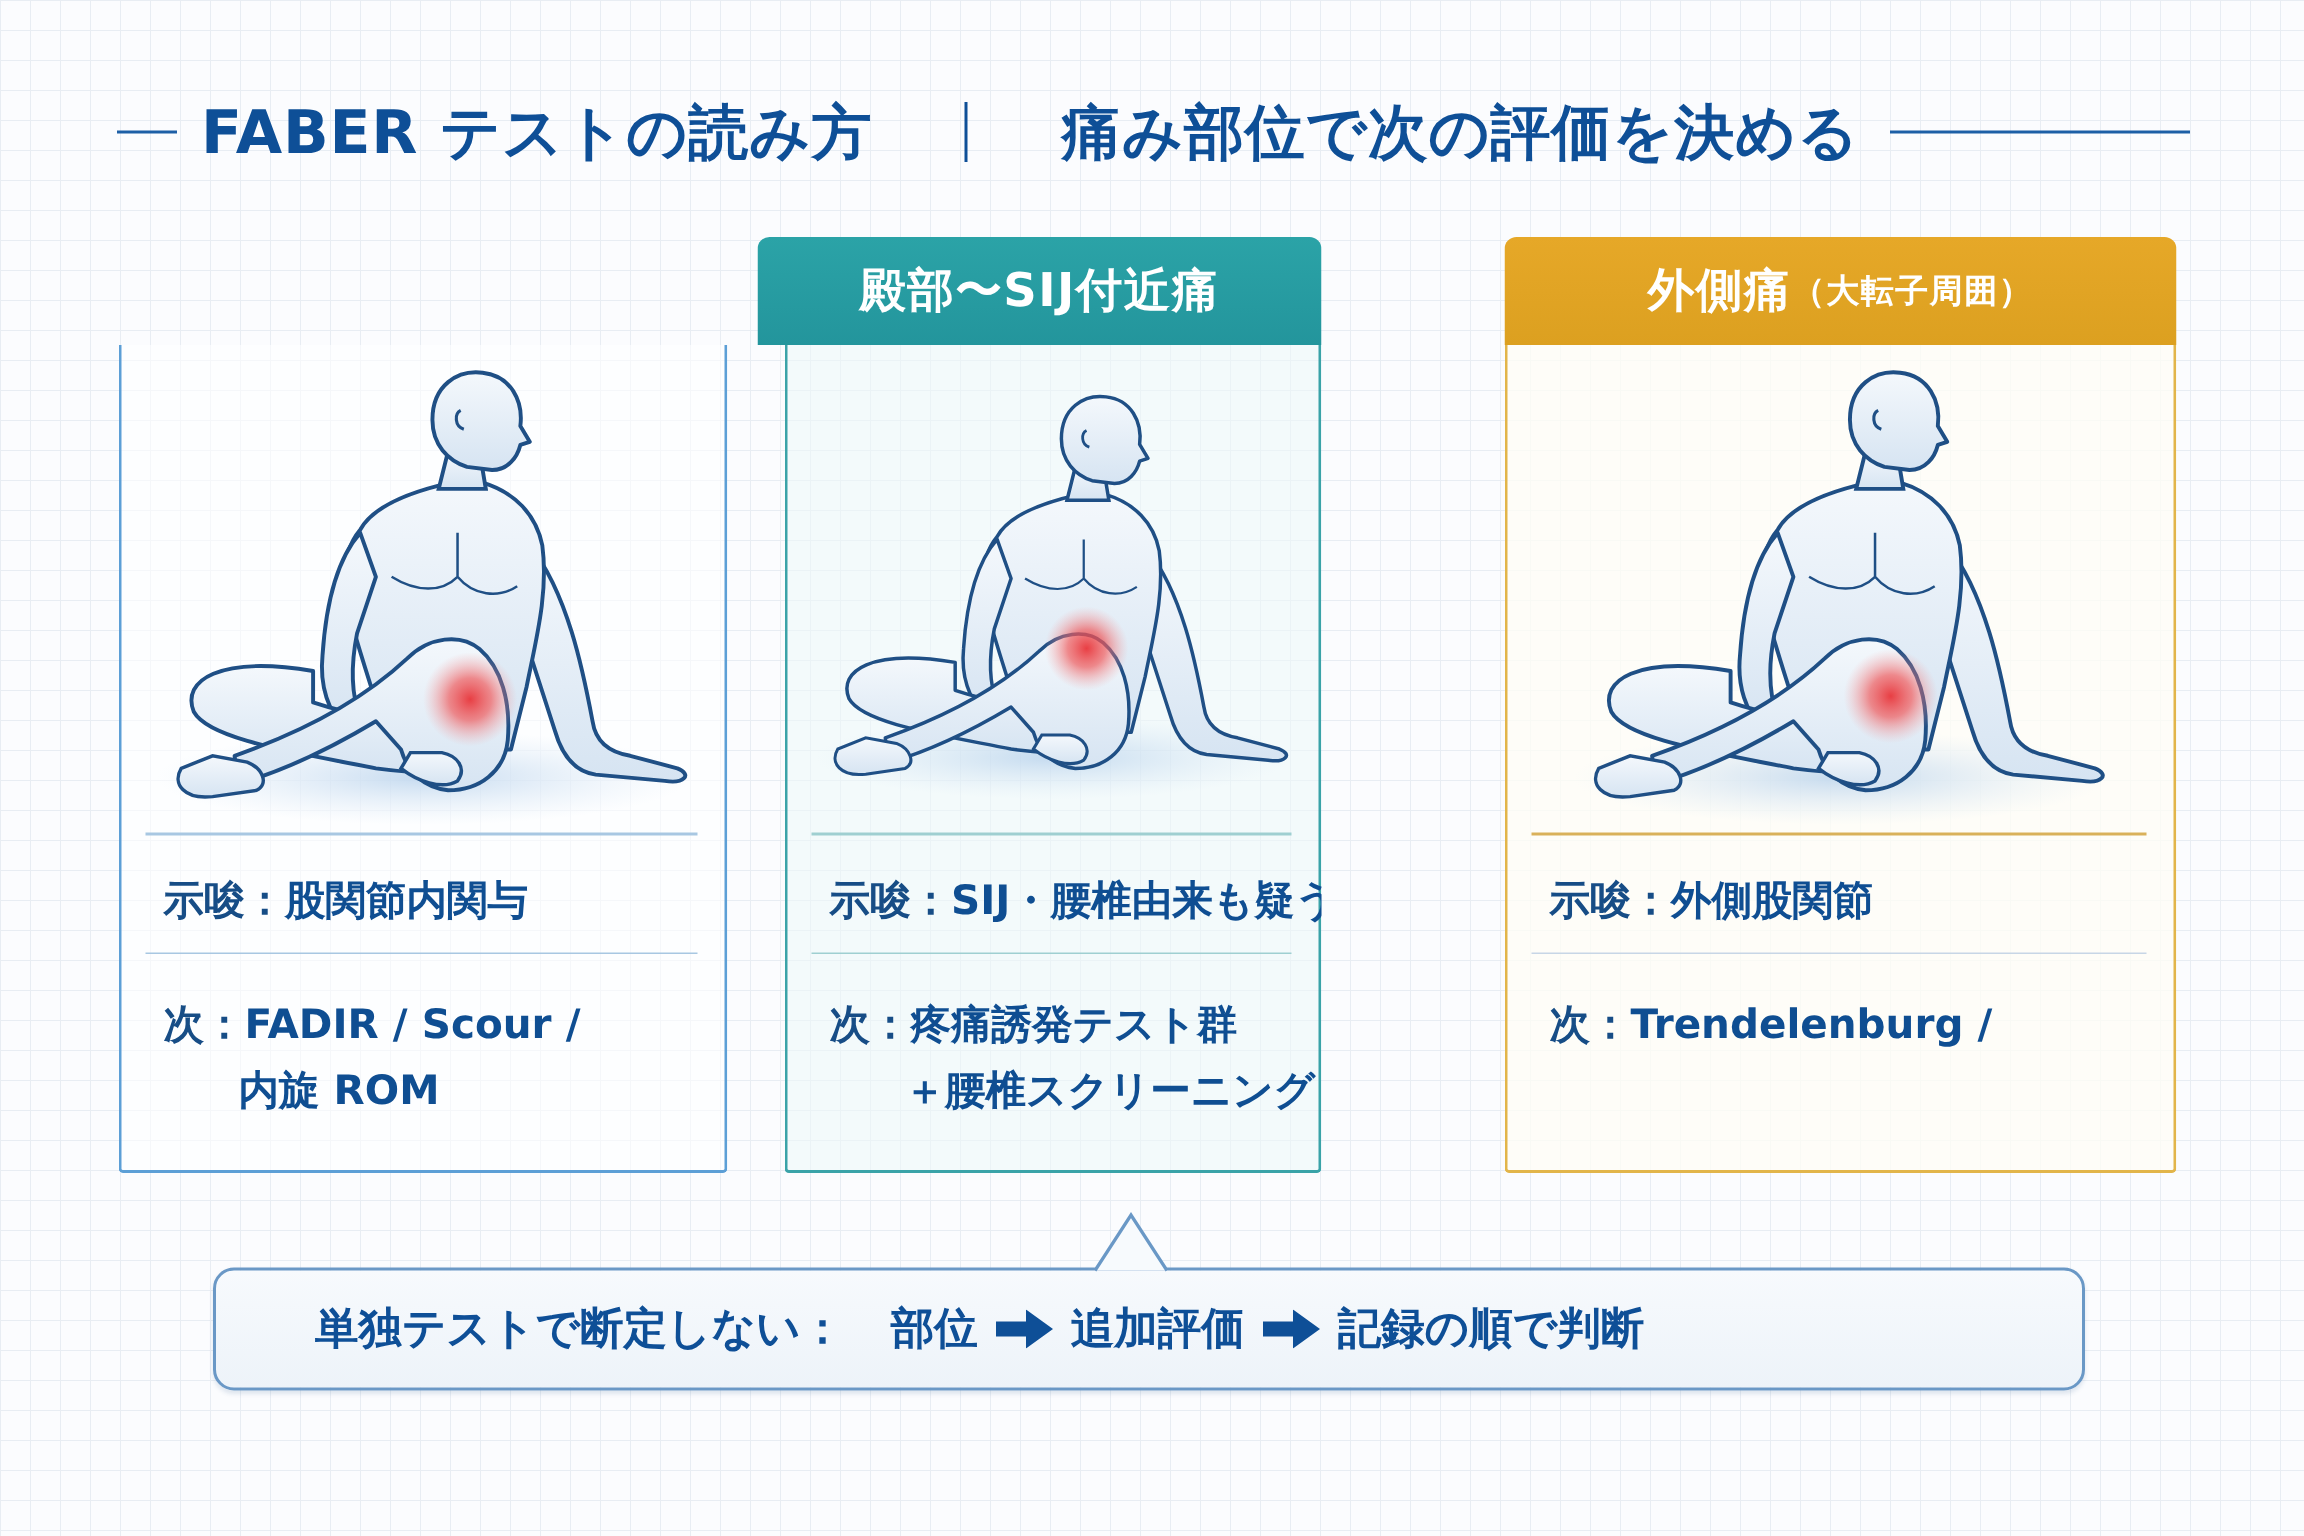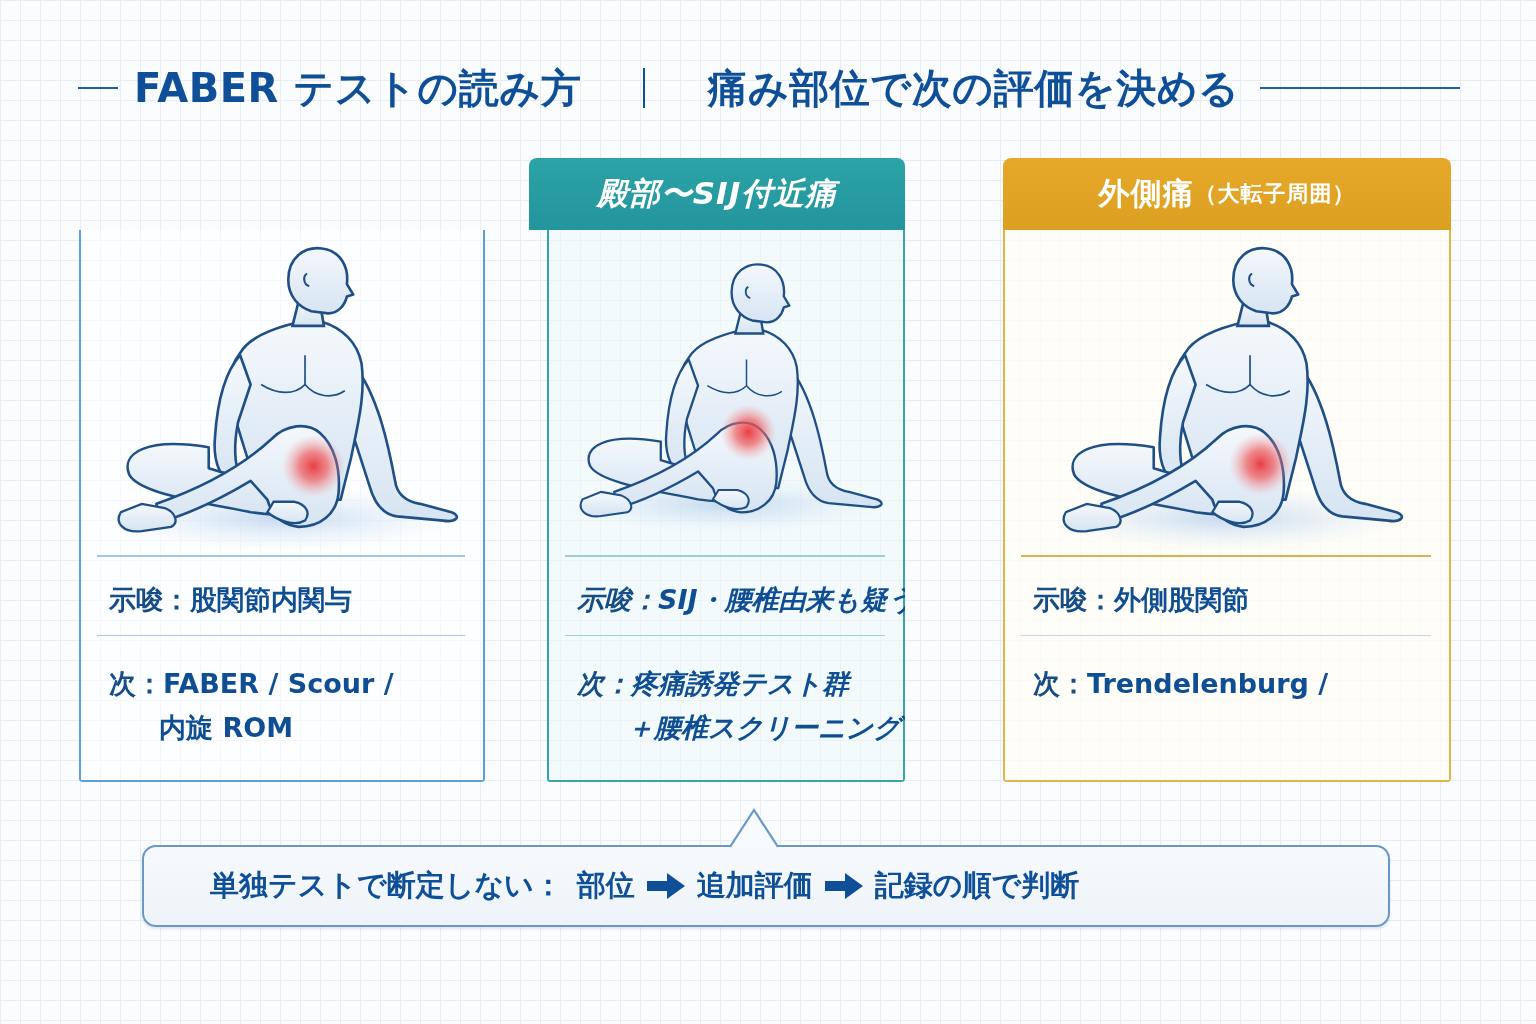--- a/index.html
+++ b/index.html
@@ -80,21 +80,21 @@
     border: 2px solid #6a98c6; border-radius: 14px;
     background: linear-gradient(#f7fafd, #edf3f9);
     box-shadow: 0 2px 3px rgba(60,100,150,0.15);
     display: flex; align-items: center; padding-left: 66px;
     font-weight: bold; font-size: 29px; color: #0e4f97; white-space: nowrap;
   }
   .callout-pointer {
     position: absolute; left: 730px; top: 808px; width: 48px; height: 40px;
   }
   .arrow-icon { display: inline-block; margin: 0 12px; vertical-align: middle; }
-  .callout .lead { margin-right: 14px; }
+  .callout .lead { margin-right: 31px; }
 </style>
 </head>
 <body>
 
 <div class="title-row">
   <div class="title-line-left"></div>
   <div class="title">
     <span>FABER テストの読み方</span>
     <span class="sep"></span>
     <span>痛み部位で次の評価を決める</span>
@@ -149,27 +149,27 @@
         <use href="#person"></use>
         <circle cx="220" cy="218" r="30" fill="url(#pain)"></circle>
       </svg>
     </div>
     <div class="divider d1"></div>
     <div class="line suggest">
       <span class="key">示唆：</span><span>股関節内関与</span>
     </div>
     <div class="divider d2"></div>
     <div class="line next">
-      <span class="key">次：</span><span>FABER / Scour /</span>
+      <span class="key">次：</span><span>FADIR / Scour /</span>
       <span class="cont">内旋 ROM</span>
     </div>
   </div>
 </div>
 
-<div class="card teal" style="left:529px; width:376px;font-style:italic;">
+<div class="card teal" style="left:505px; width:376px;">
   <div class="card-header">
     <span>殿部〜SIJ付近痛</span>
   </div>
   <div class="card-body">
     <div class="figure">
       <svg viewBox="0 0 380 300" preserveAspectRatio="xMidYMid meet">
         <use href="#person"></use>
         <circle cx="214" cy="190" r="30" fill="url(#pain)"></circle>
       </svg>
     </div>

